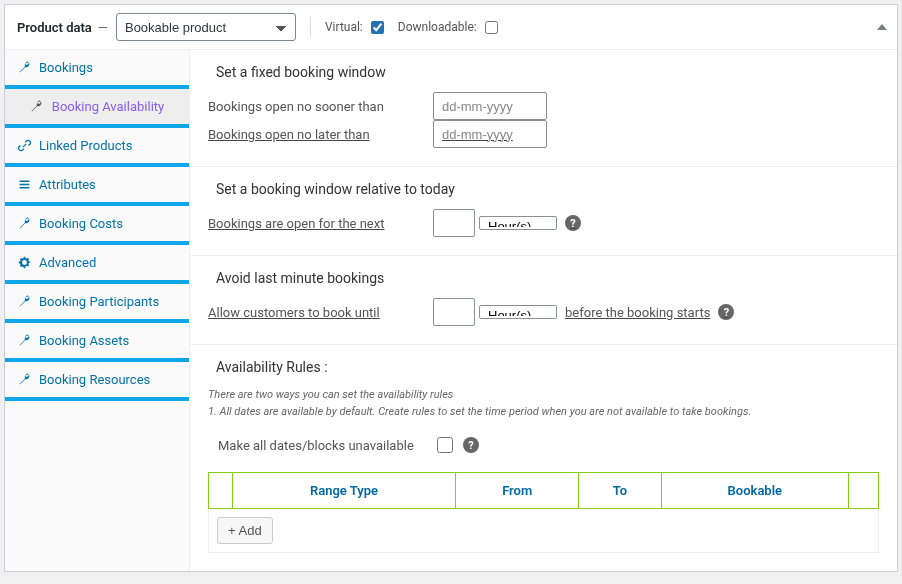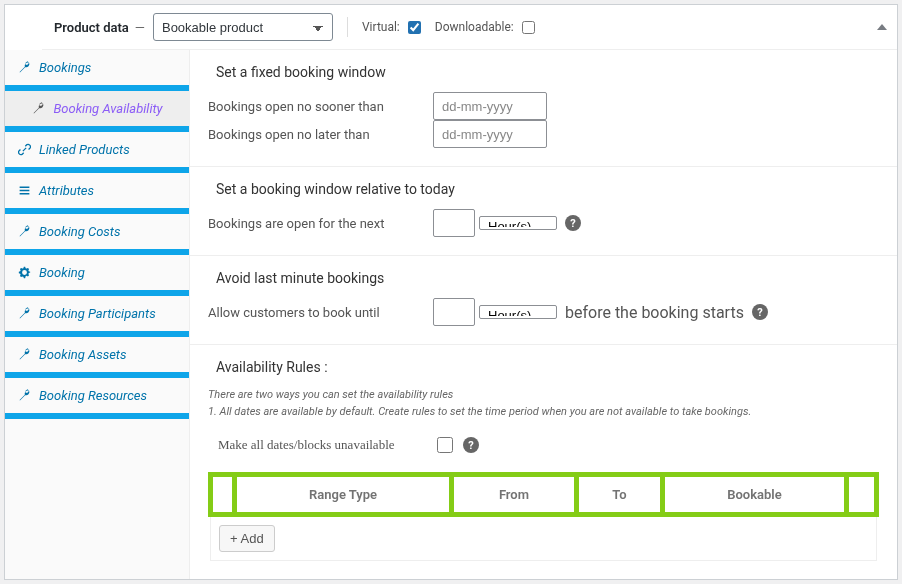--- a/index.html
+++ b/index.html
@@ -15,21 +15,20 @@
     width: 894px;
     background: #fff;
     border: 1px solid #ccd0d4;
   }
   .panel-header {
     display: flex;
     align-items: center;
     padding: 8px 12px;
     border-bottom: 1px solid #eee;
     position: relative;
-    margin-left: 37px;
   }
   .panel-title {
     font-weight: 600;
     color: #23282d;
     margin-right: 6px;
   }
   .panel-title-dash { color: #666; margin-right: 8px; }
   .product-type-select {
     height: 28px;
     padding: 2px 24px 2px 8px;
@@ -64,23 +63,22 @@
     background: #fafafa;
     border-right: 1px solid #eee;
   }
   .side-item {
     display: flex;
     align-items: center;
     padding: 10px 12px;
     font-size: 13px;
     color: #0073aa;
     cursor: pointer;
-    border-bottom: 6px solid #0ea5e9;
+    border-bottom: 4px solid #0ea5e9;
     gap: 8px;
-    font-style: italic;
   }
   .side-item.active {
     background: #eee;
     color: #8b5cf6;
     justify-content: center;
   }
   .side-icon {
     width: 14px; height: 14px; display: inline-flex; align-items:center; justify-content:center;
     color: inherit;
   }
@@ -95,21 +93,21 @@
   .section:last-child { border-bottom: none; }
   .section-title {
     color: #333;
     font-size: 14px;
     margin: 0 0 12px 8px;
   }
   .form-row {
     display: flex;
     align-items: center;
   }
-  .form-row:last-child { margin-bottom: 0; }
+  .form-row:last-child { margin-bottom: 0; text-decoration: underline; }
   .row-label {
     width: 225px;
     color: #555;
     font-size: 13px;
   }
   .text-input {
     height: 28px;
     border: 1px solid #8c8f94;
     border-radius: 2px;
     padding: 2px 8px;
@@ -149,47 +147,47 @@
     border-radius: 50%;
     background: #666;
     color: #fff;
     font-size: 11px;
     font-weight: bold;
     align-items: center;
     justify-content: center;
     cursor: help;
   }
   .inline-text {
-    font-size: 16px; color: #555; margin-right: 8px;
+    font-size: 13px; color: #555; margin-right: 8px;
   }
   .rules-desc {
     font-style: italic;
     color: #666;
     font-size: 11px;
     line-height: 1.5;
     margin: 0 0 14px 0;
   }
   .chk-row {
     display: flex; align-items: center; margin-bottom: 16px; padding-left: 10px;
   }
-  .chk-row label { width: 215px; color: #555; font-size: 13px; font-family: Liberation Serif, serif; }
+  .chk-row label { width: 215px; color: #555; font-size: 13px; }
   .chk-box {
     width: 16px; height: 16px; border: 1px solid #8c8f94; background:#fff; margin-right: 10px;
   }
   .rules-table {
     width: 100%;
     border: 1px solid #ddd;
     border-collapse: collapse;
     font-size: 13px;
   }
   .rules-table th {
     font-weight: 600;
-    color: #737373;
+    color: #0369a1;
     padding: 10px 8px;
-    border: 5px solid #84cc16;
+    border: 1px solid #84cc16;
     background: #fff;
     text-align: center;
   }
   .rules-table th.handle-col { width: 24px; }
   .rules-table th.last-col { width: 30px; }
   .rules-table td {
     border: 1px solid #eee;
     padding: 8px;
   }
   .add-btn {
@@ -264,21 +262,21 @@
             </svg>
           </span>
           <span>Booking Costs</span>
         </div>
         <div class="side-item">
           <span class="side-icon">
             <svg width="13" height="13" viewBox="0 0 16 16">
               <path fill="#0073aa" d="M8 5a3 3 0 1 0 0 6 3 3 0 0 0 0-6zm7 3l-1.7.6a5.5 5.5 0 0 1-.5 1.2l.8 1.6-1.4 1.4-1.6-.8a5.5 5.5 0 0 1-1.2.5L8.8 15H7.2l-.6-1.7a5.5 5.5 0 0 1-1.2-.5l-1.6.8-1.4-1.4.8-1.6a5.5 5.5 0 0 1-.5-1.2L1 8.8V7.2l1.7-.6c.1-.4.3-.8.5-1.2l-.8-1.6 1.4-1.4 1.6.8c.4-.2.8-.4 1.2-.5L7.2 1h1.6l.6 1.7c.4.1.8.3 1.2.5l1.6-.8 1.4 1.4-.8 1.6c.2.4.4.8.5 1.2L15 7.2v1.6z"></path>
             </svg>
           </span>
-          <span>Booking</span>
+          <span>Advanced</span>
         </div>
         <div class="side-item">
           <span class="side-icon">
             <svg width="13" height="13" viewBox="0 0 16 16">
               <path fill="#0073aa" d="M13.7 2.3a4 4 0 0 0-5.3 4.9L2 13.6 2.4 14l6.4-6.4a4 4 0 0 0 4.9-5.3l-2.5 2.5-1.8-.4-.4-1.8 2.7-2.3z"></path>
             </svg>
           </span>
           <span>Booking Participants</span>
         </div>
         <div class="side-item">

